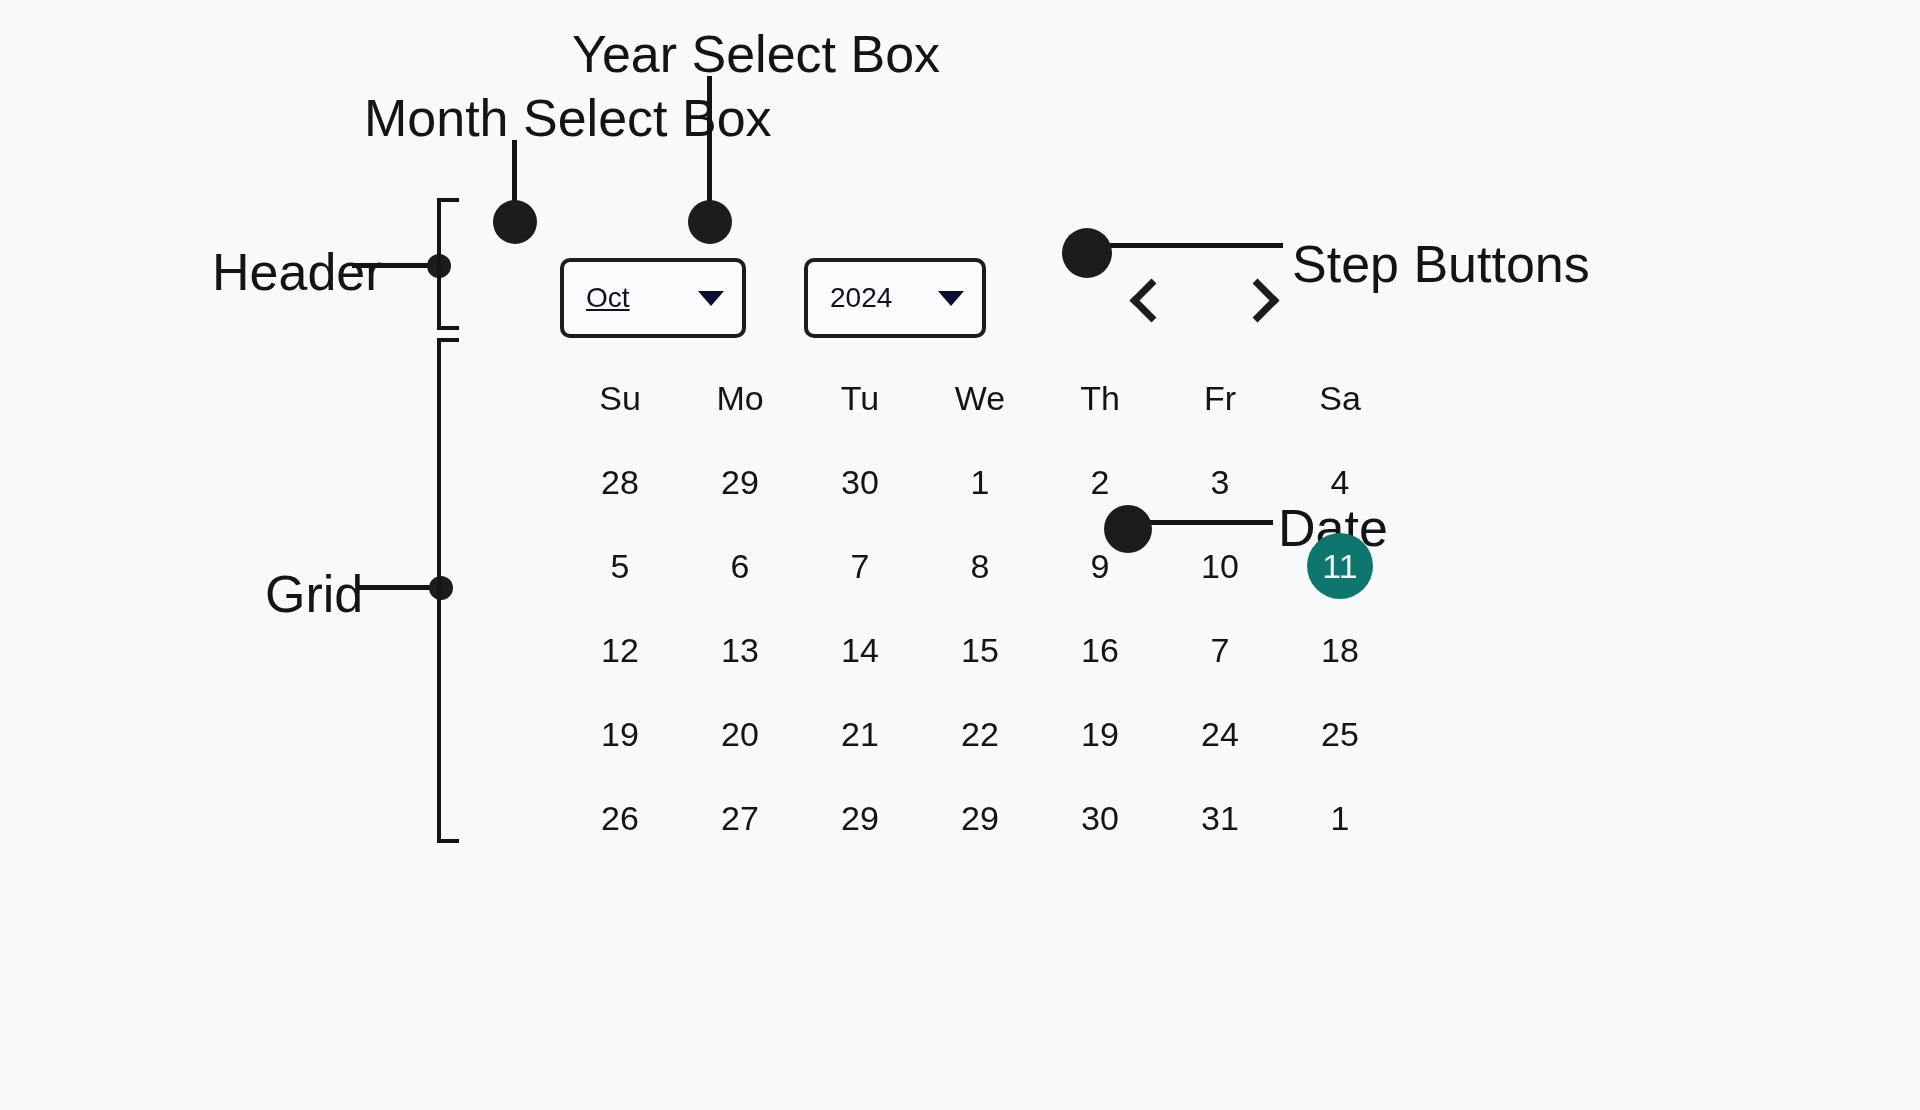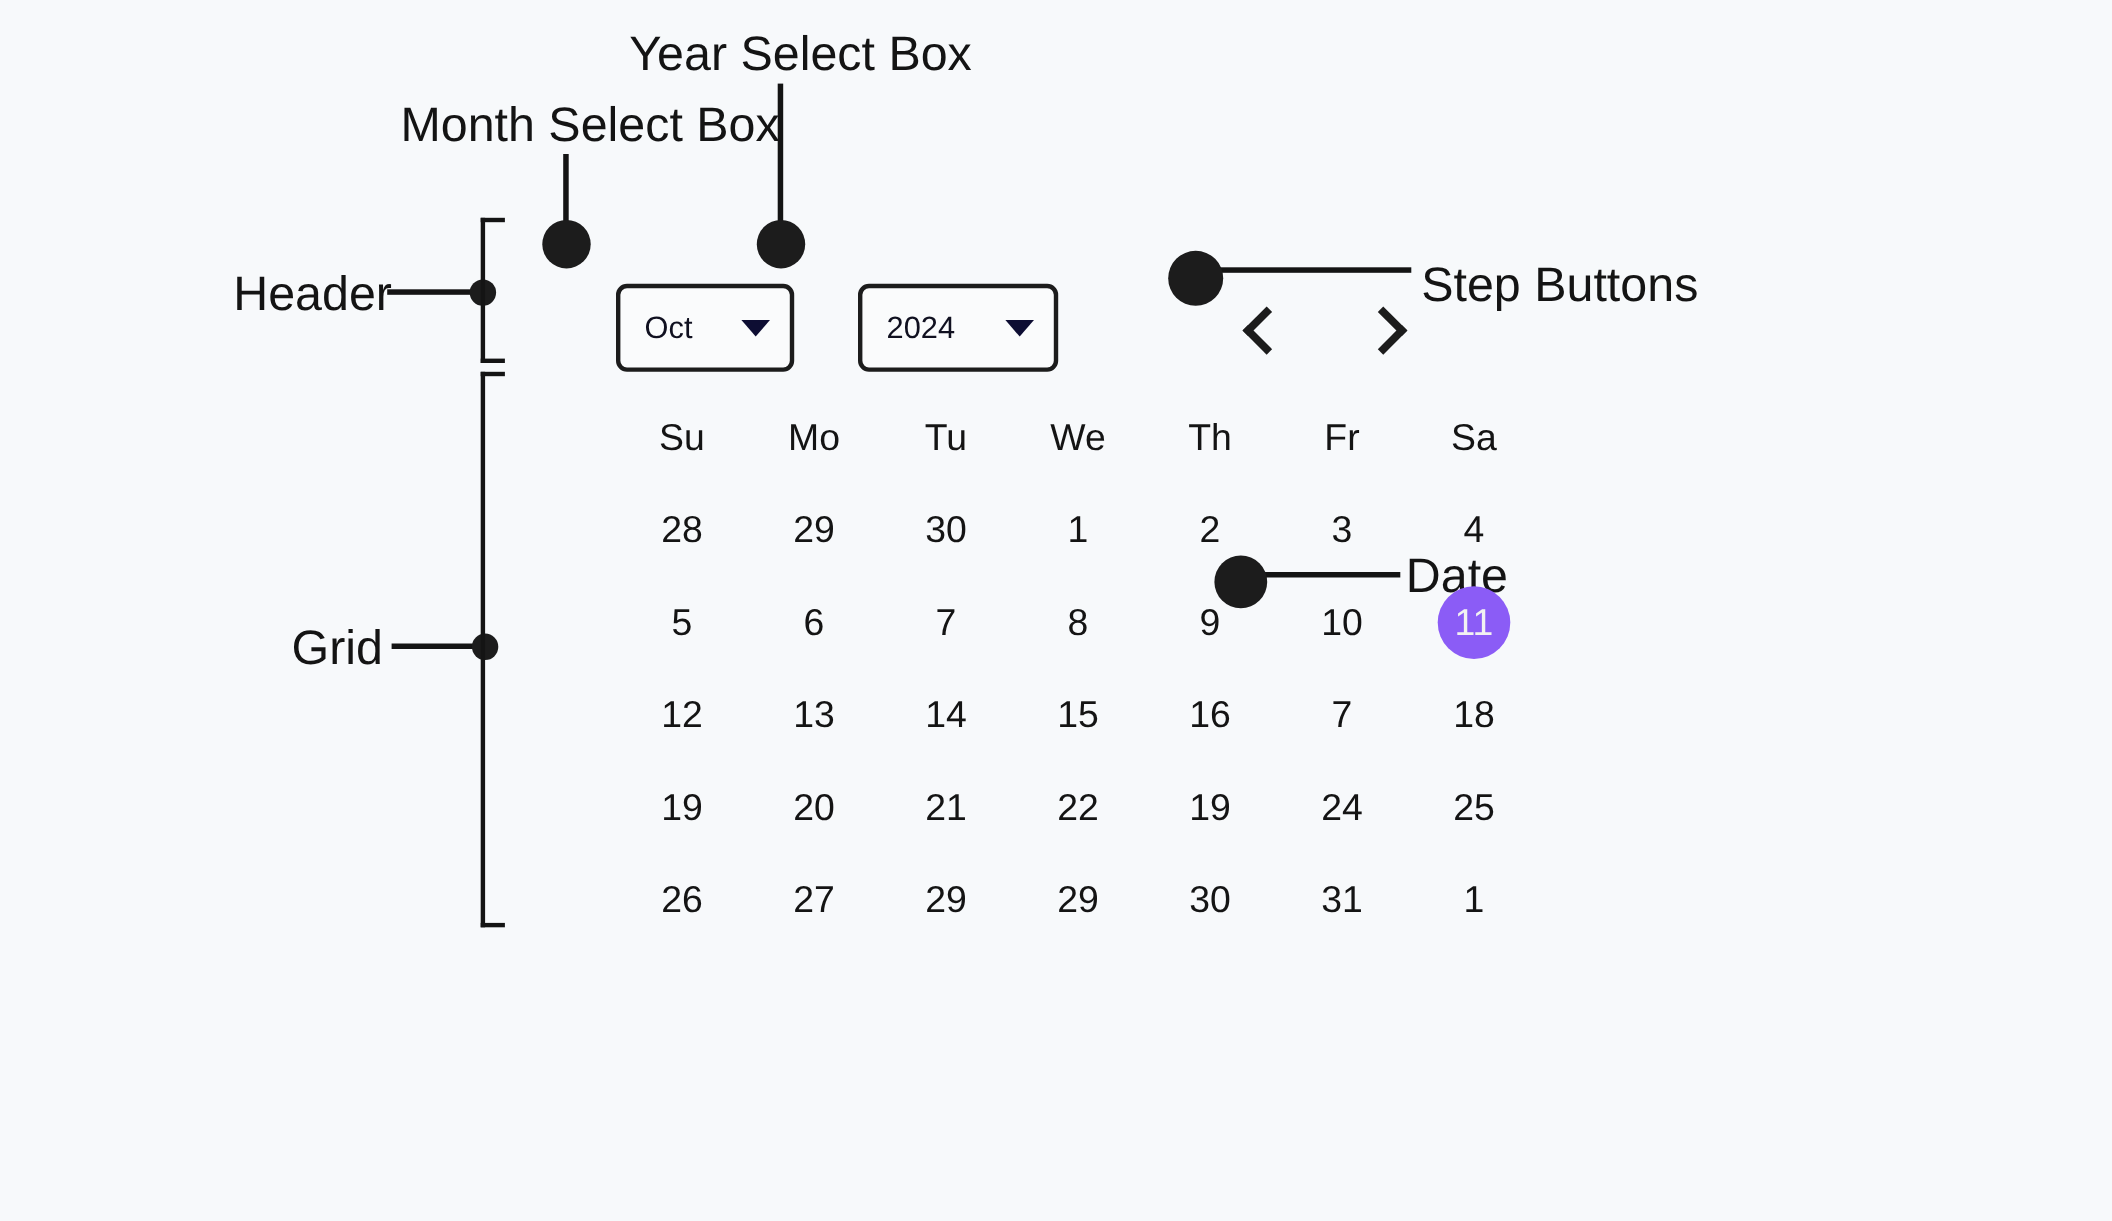--- a/index.html
+++ b/index.html
@@ -18,21 +18,21 @@
 
   #stage {
     position: relative;
     width: 1920px;
     height: 1110px;
   }
 
   
   .callout {
     position: absolute;
-    font-size: 44px;
+    font-size: 52px;
     line-height: 1;
     color: #141414;
     white-space: nowrap;
     font-weight: 400;
   }
 
   
   .ann-line-v {
     position: absolute;
     width: 5px;
@@ -79,21 +79,21 @@
     border-radius: 10px;
     background: #fafbfc;
     display: flex;
     align-items: center;
     justify-content: space-between;
     padding: 0 18px 0 22px;
     font-size: 28px;
     color: #101020;
     cursor: pointer;
   }
-  #month-select { width: 162px; }
+  #month-select { width: 186px; text-decoration: underline; }
   #year-select  { width: 182px; margin-left: 58px; }
 
   .caret {
     width: 0;
     height: 0;
     border-left: 13px solid transparent;
     border-right: 13px solid transparent;
     border-top: 15px solid #0d0d33;
     margin-left: 14px;
   }
@@ -250,21 +250,21 @@
         <div class="day">
           <span class="pill">8</span>
         </div>
         <div class="day">
           <span class="pill">9</span>
         </div>
         <div class="day">
           <span class="pill">10</span>
         </div>
         <div class="day selected">
-          <span class="pill" style="background: #8b5cf6;">11</span>
+          <span class="pill" style="background: #0f766e;">11</span>
         </div>
         <div class="day">
           <span class="pill">12</span>
         </div>
         <div class="day">
           <span class="pill">13</span>
         </div>
         <div class="day">
           <span class="pill">14</span>
         </div>

